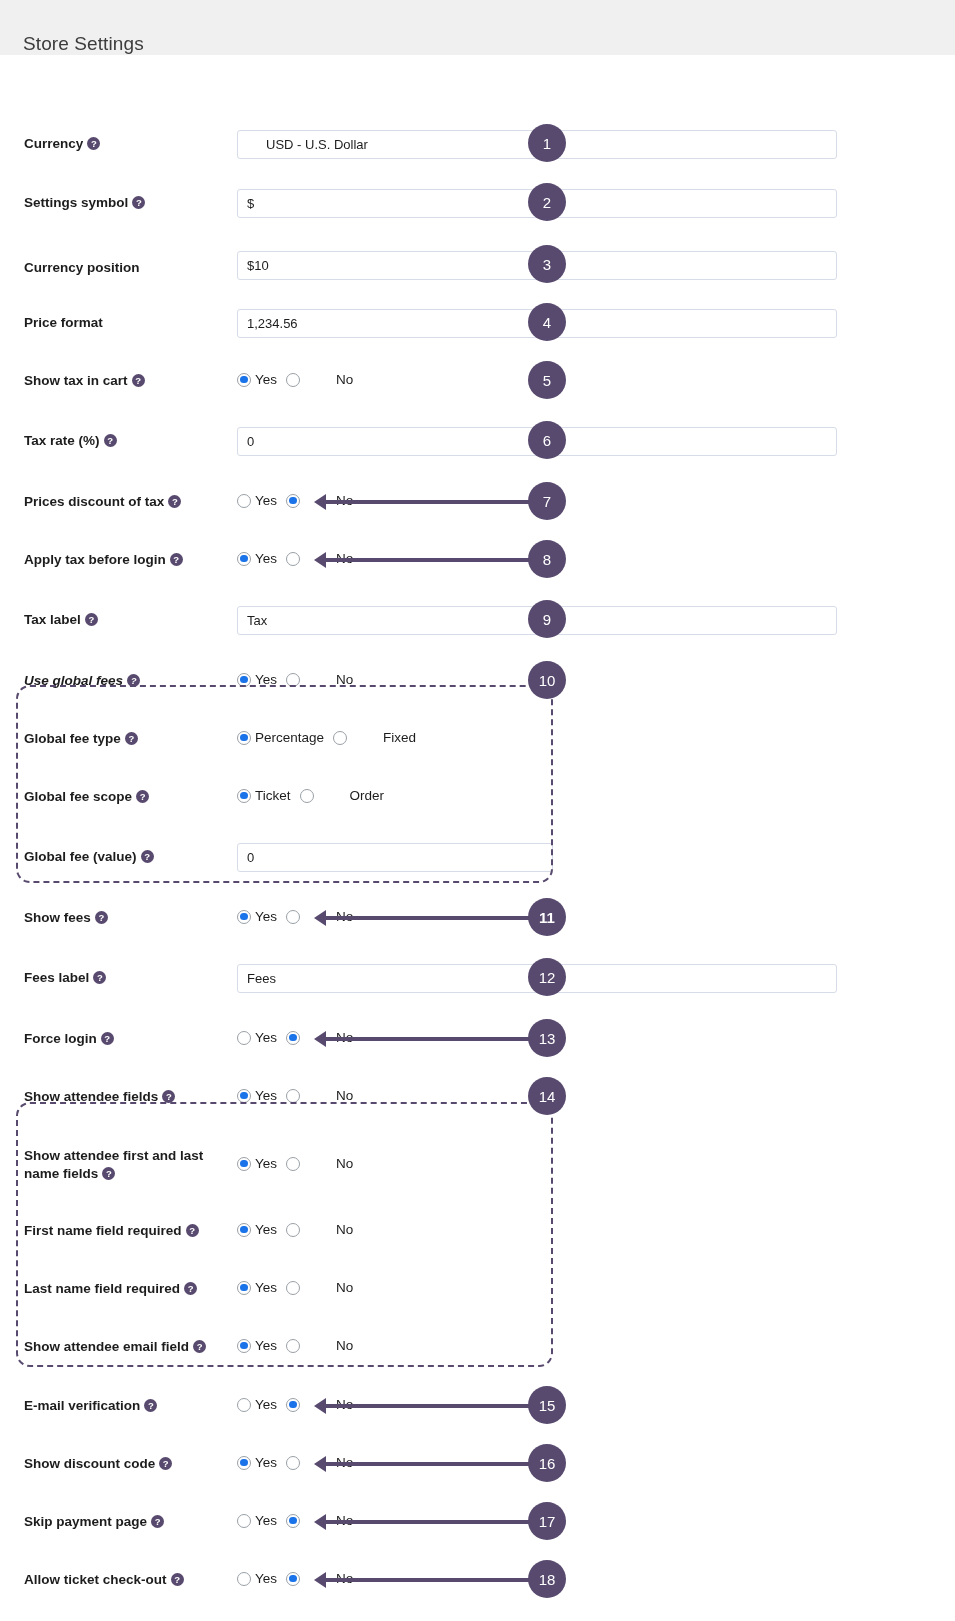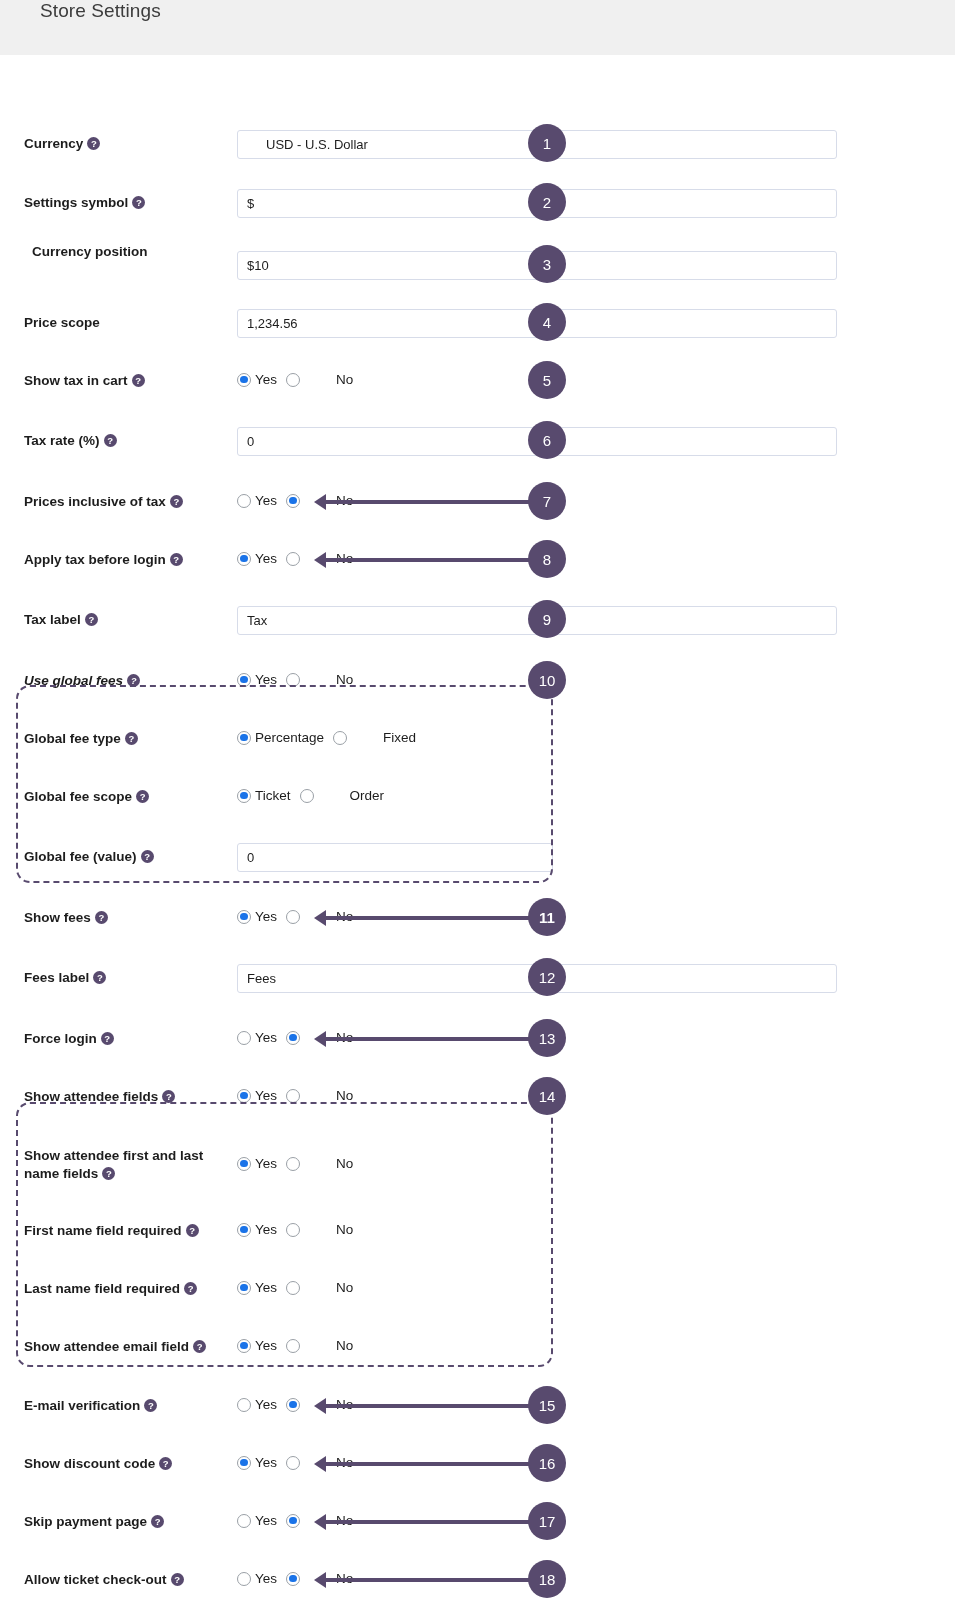--- a/index.html
+++ b/index.html
@@ -12,22 +12,22 @@
     position: relative;
     overflow: hidden;
     -webkit-font-smoothing: antialiased;
   }
 
   
   .header {
     height: 55px;
     background: #f0f0f0;
     display: flex;
-    align-items: flex-start;
-    padding-left: 40px;
+    align-items: flex-end;
+    padding-left: 23px;
   }
   .header-title {
     font-size: 19px;
     color: #3c3c3c;
     font-weight: 400;
     letter-spacing: .1px;
   }
 
   
   .form {
@@ -172,26 +172,26 @@
     <div class="label" style="top: 80px;"><span>Currency</span><span class="help-icon">?</span></div>
     <div class="field" style="top: 75px; padding-left: 28px;">
       <span>USD - U.S. Dollar</span>
     </div>
     <div class="badge" style="left: 528px; top: 69px;">1</div>
     <div class="label" style="top: 139px;"><span>Settings symbol</span><span class="help-icon">?</span></div>
     <div class="field" style="top: 134px;">
       <span>$</span>
     </div>
     <div class="badge" style="left: 528px; top: 128px;">2</div>
-    <div class="label" style="top: 188px; margin-left: 8px;"><span>Currency position</span></div>
+    <div class="label" style="top: 204px;"><span>Currency position</span></div>
     <div class="field" style="top: 196px;">
       <span>$10</span>
     </div>
     <div class="badge" style="left: 528px; top: 190px;">3</div>
-    <div class="label" style="top: 259px;"><span>Price scope</span></div>
+    <div class="label" style="top: 259px;"><span>Price format</span></div>
     <div class="field" style="top: 254px;">
       <span>1,234.56</span>
     </div>
     <div class="badge" style="left: 528px; top: 248px;">4</div>
     <div class="label" style="top: 317px;"><span>Show tax in cart</span><span class="help-icon">?</span></div>
     <div class="radios" style="top: 317px;">
       <label class="radio-opt">
         <span class="radio-dot on"></span>
         <span class="radio-label">Yes</span>
       </label>
@@ -199,21 +199,21 @@
         <span class="radio-dot"></span>
         <span class="radio-label">No</span>
       </label>
     </div>
     <div class="badge" style="left: 528px; top: 306px;">5</div>
     <div class="label" style="top: 377px;"><span>Tax rate (%)</span><span class="help-icon">?</span></div>
     <div class="field" style="top: 372px;">
       <span>0</span>
     </div>
     <div class="badge" style="left: 528px; top: 366px;">6</div>
-    <div class="label" style="top: 438px;"><span>Prices inclusive of tax</span><span class="help-icon">?</span></div>
+    <div class="label" style="top: 438px;"><span>Prices discount of tax</span><span class="help-icon">?</span></div>
     <div class="radios" style="top: 438px;">
       <label class="radio-opt">
         <span class="radio-dot"></span>
         <span class="radio-label">Yes</span>
       </label>
       <label class="radio-opt">
         <span class="radio-dot on"></span>
         <span class="radio-label">No</span>
       </label>
     </div>

